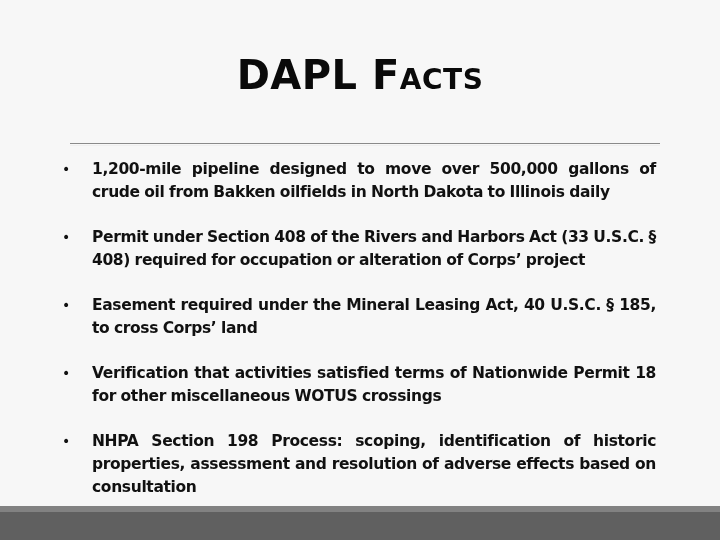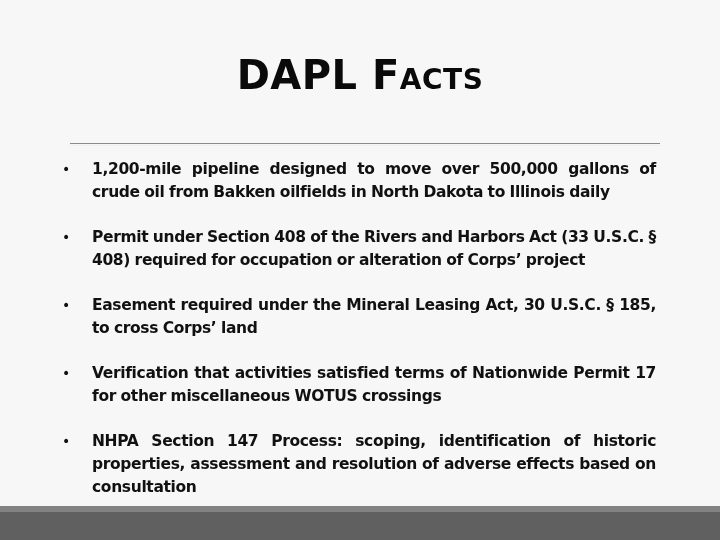--- a/index.html
+++ b/index.html
@@ -52,27 +52,27 @@
     <li class="bullet" style="top:0px">
       <span class="dot">•</span>
       <span class="text">1,200-mile pipeline designed to move over 500,000 gallons of crude oil from Bakken oilfields in North Dakota to Illinois daily</span>
     </li>
     <li class="bullet" style="top:68px">
       <span class="dot">•</span>
       <span class="text">Permit under Section 408 of the Rivers and Harbors Act (33 U.S.C. § 408) required for occupation or alteration of Corps’ project</span>
     </li>
     <li class="bullet" style="top:136px">
       <span class="dot">•</span>
-      <span class="text">Easement required under the Mineral Leasing Act, 30 U.S.C. § 185, to cross Corps’ land</span>
+      <span class="text">Easement required under the Mineral Leasing Act, 40 U.S.C. § 185, to cross Corps’ land</span>
     </li>
     <li class="bullet" style="top:204px">
       <span class="dot">•</span>
-      <span class="text">Verification that activities satisfied terms of Nationwide Permit 17 for other miscellaneous WOTUS crossings</span>
+      <span class="text">Verification that activities satisfied terms of Nationwide Permit 18 for other miscellaneous WOTUS crossings</span>
     </li>
     <li class="bullet" style="top:272px">
       <span class="dot">•</span>
-      <span class="text">NHPA Section 147 Process: scoping, identification of historic properties, assessment and resolution of adverse effects based on consultation</span>
+      <span class="text">NHPA Section 198 Process: scoping, identification of historic properties, assessment and resolution of adverse effects based on consultation</span>
     </li>
   </ul>
 
   <div class="footer-strip"></div>
   <div class="footer-band"></div>
 </div>
 
 </body></html>

